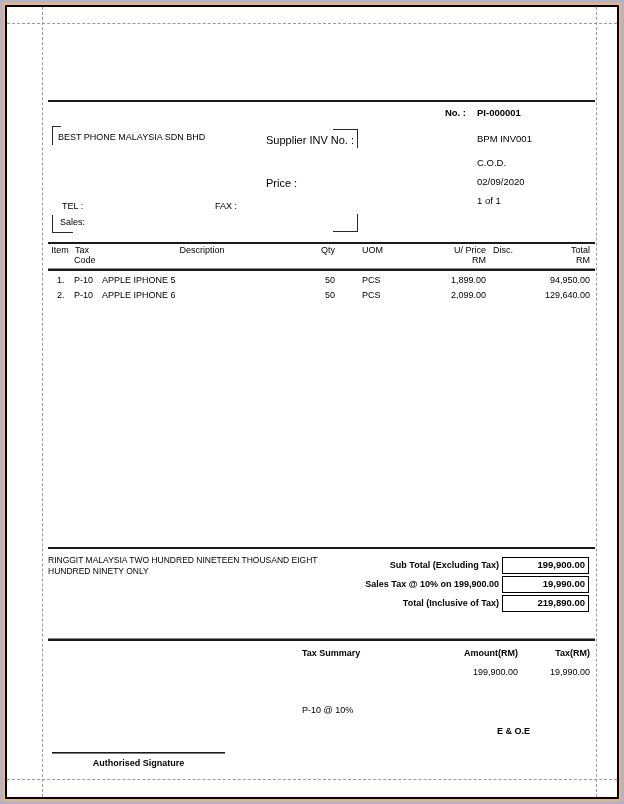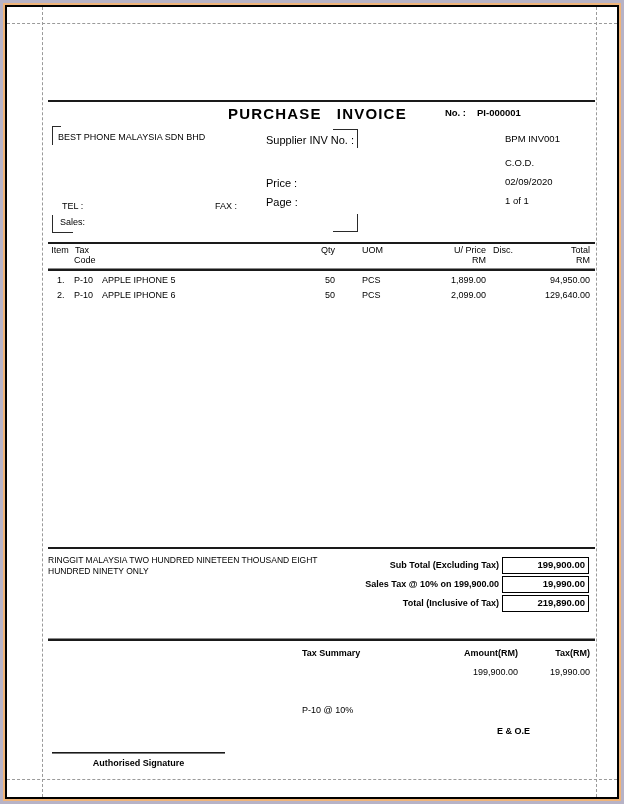--- a/index.html
+++ b/index.html
@@ -30,21 +30,21 @@
   .title { position: absolute; left: 228px; top: 105px; display: flex; gap: 15px;
            font-size: 15px; font-weight: bold; letter-spacing: 1.2px; z-index: 2; }
 
   .corner { position: absolute; z-index: 2; }
   .corner-tl { left: 52px; top: 126px; width: 8px;  height: 18px; border-top: 1px solid #2a2a2a; border-left: 1px solid #2a2a2a; }
   .corner-tr { left: 333px; top: 129px; width: 24px; height: 18px; border-top: 1px solid #2a2a2a; border-right: 1px solid #2a2a2a; }
   .corner-bl { left: 52px; top: 215px; width: 20px; height: 17px; border-bottom: 1px solid #2a2a2a; border-left: 1px solid #2a2a2a; }
   .corner-br { left: 333px; top: 214px; width: 24px; height: 17px; border-bottom: 1px solid #2a2a2a; border-right: 1px solid #2a2a2a; }
 
   .info-label { left: 266px; width: 200px; font-size: 11px; }
-  .info-value { left: 477px; font-size: 9.5px; margin-left: 28px; }
+  .info-value { left: 477px; font-size: 9.5px; }
 
   .tot-box { position: absolute; left: 502px; width: 87px; height: 17px;
              border: 1px solid #000; box-sizing: border-box; background: #fff; z-index: 2; }
   .tot-label { left: 190px; width: 309px; text-align: right; font-weight: bold; }
   .tot-value { left: 502px; width: 83px; text-align: right; font-weight: bold; font-size: 9.5px; }
 
   .words { position: absolute; left: 48px; top: 555px; width: 300px; font-size: 8.5px;
            line-height: 10.5px; white-space: normal; z-index: 2; }
 
   .sig-line { position: absolute; left: 52px; top: 752px; width: 173px; height: 2px;
@@ -58,51 +58,47 @@
   <div class="page-black-border"></div>
   <div class="page"></div>
 
   <div class="guide-v" style="left:42px"></div>
   <div class="guide-v" style="left:596px"></div>
   <div class="guide-h" style="top:23px"></div>
   <div class="guide-h" style="top:779px"></div>
 
   <div class="rule" style="top:100px"></div>
 
-  <div class="title">
-    <span>PURCHASE</span>
-    <span>INVOICE</span>
-  </div>
   <div class="t b r" style="left:366px; top:108px; width:100px; font-size:9.5px">No. :</div>
   <div class="t b" style="left:477px; top:108px; font-size:9.5px">PI-000001</div>
 
   <div class="corner corner-tl"></div>
   <div class="corner corner-tr"></div>
   <div class="corner corner-bl"></div>
   <div class="corner corner-br"></div>
 
   <div class="t" style="left:58px; top:132px">BEST PHONE MALAYSIA SDN BHD</div>
 
   <div class="t info-label" style="top:134px">Supplier INV No. :</div>
   <div class="t info-value" style="top:134px">BPM INV001</div>
   <div class="t info-value" style="top:158px">C.O.D.</div>
   <div class="t info-label" style="top:177px">Price :</div>
   <div class="t info-value" style="top:177px">02/09/2020</div>
-  <div class="t info-label" style="top:196px">Page :</div>
   <div class="t info-value" style="top:196px">1 of 1</div>
 
   <div class="t" style="left:62px; top:201px">TEL :</div>
   <div class="t" style="left:215px; top:201px">FAX :</div>
   <div class="t" style="left:60px; top:217px">Sales:</div>
 
   <div class="rule" style="top:242px"></div>
 
   <div class="t c" style="left:50px; top:245px; width:20px">Item</div>
   <div class="t" style="left:75px; top:245px">Tax</div>
   <div class="t" style="left:74px; top:255px">Code</div>
+  <div class="t c" style="left:102px; top:245px; width:200px">Description</div>
   <div class="t r" style="left:290px; top:245px; width:45px">Qty</div>
   <div class="t" style="left:362px; top:245px">UOM</div>
   <div class="t r" style="left:400px; top:245px; width:86px">U/ Price</div>
   <div class="t r" style="left:400px; top:255px; width:86px">RM</div>
   <div class="t" style="left:493px; top:245px">Disc.</div>
   <div class="t r" style="left:500px; top:245px; width:90px">Total</div>
   <div class="t r" style="left:500px; top:255px; width:90px">RM</div>
 
   <div class="rule-double" style="top:268px"></div>
 

